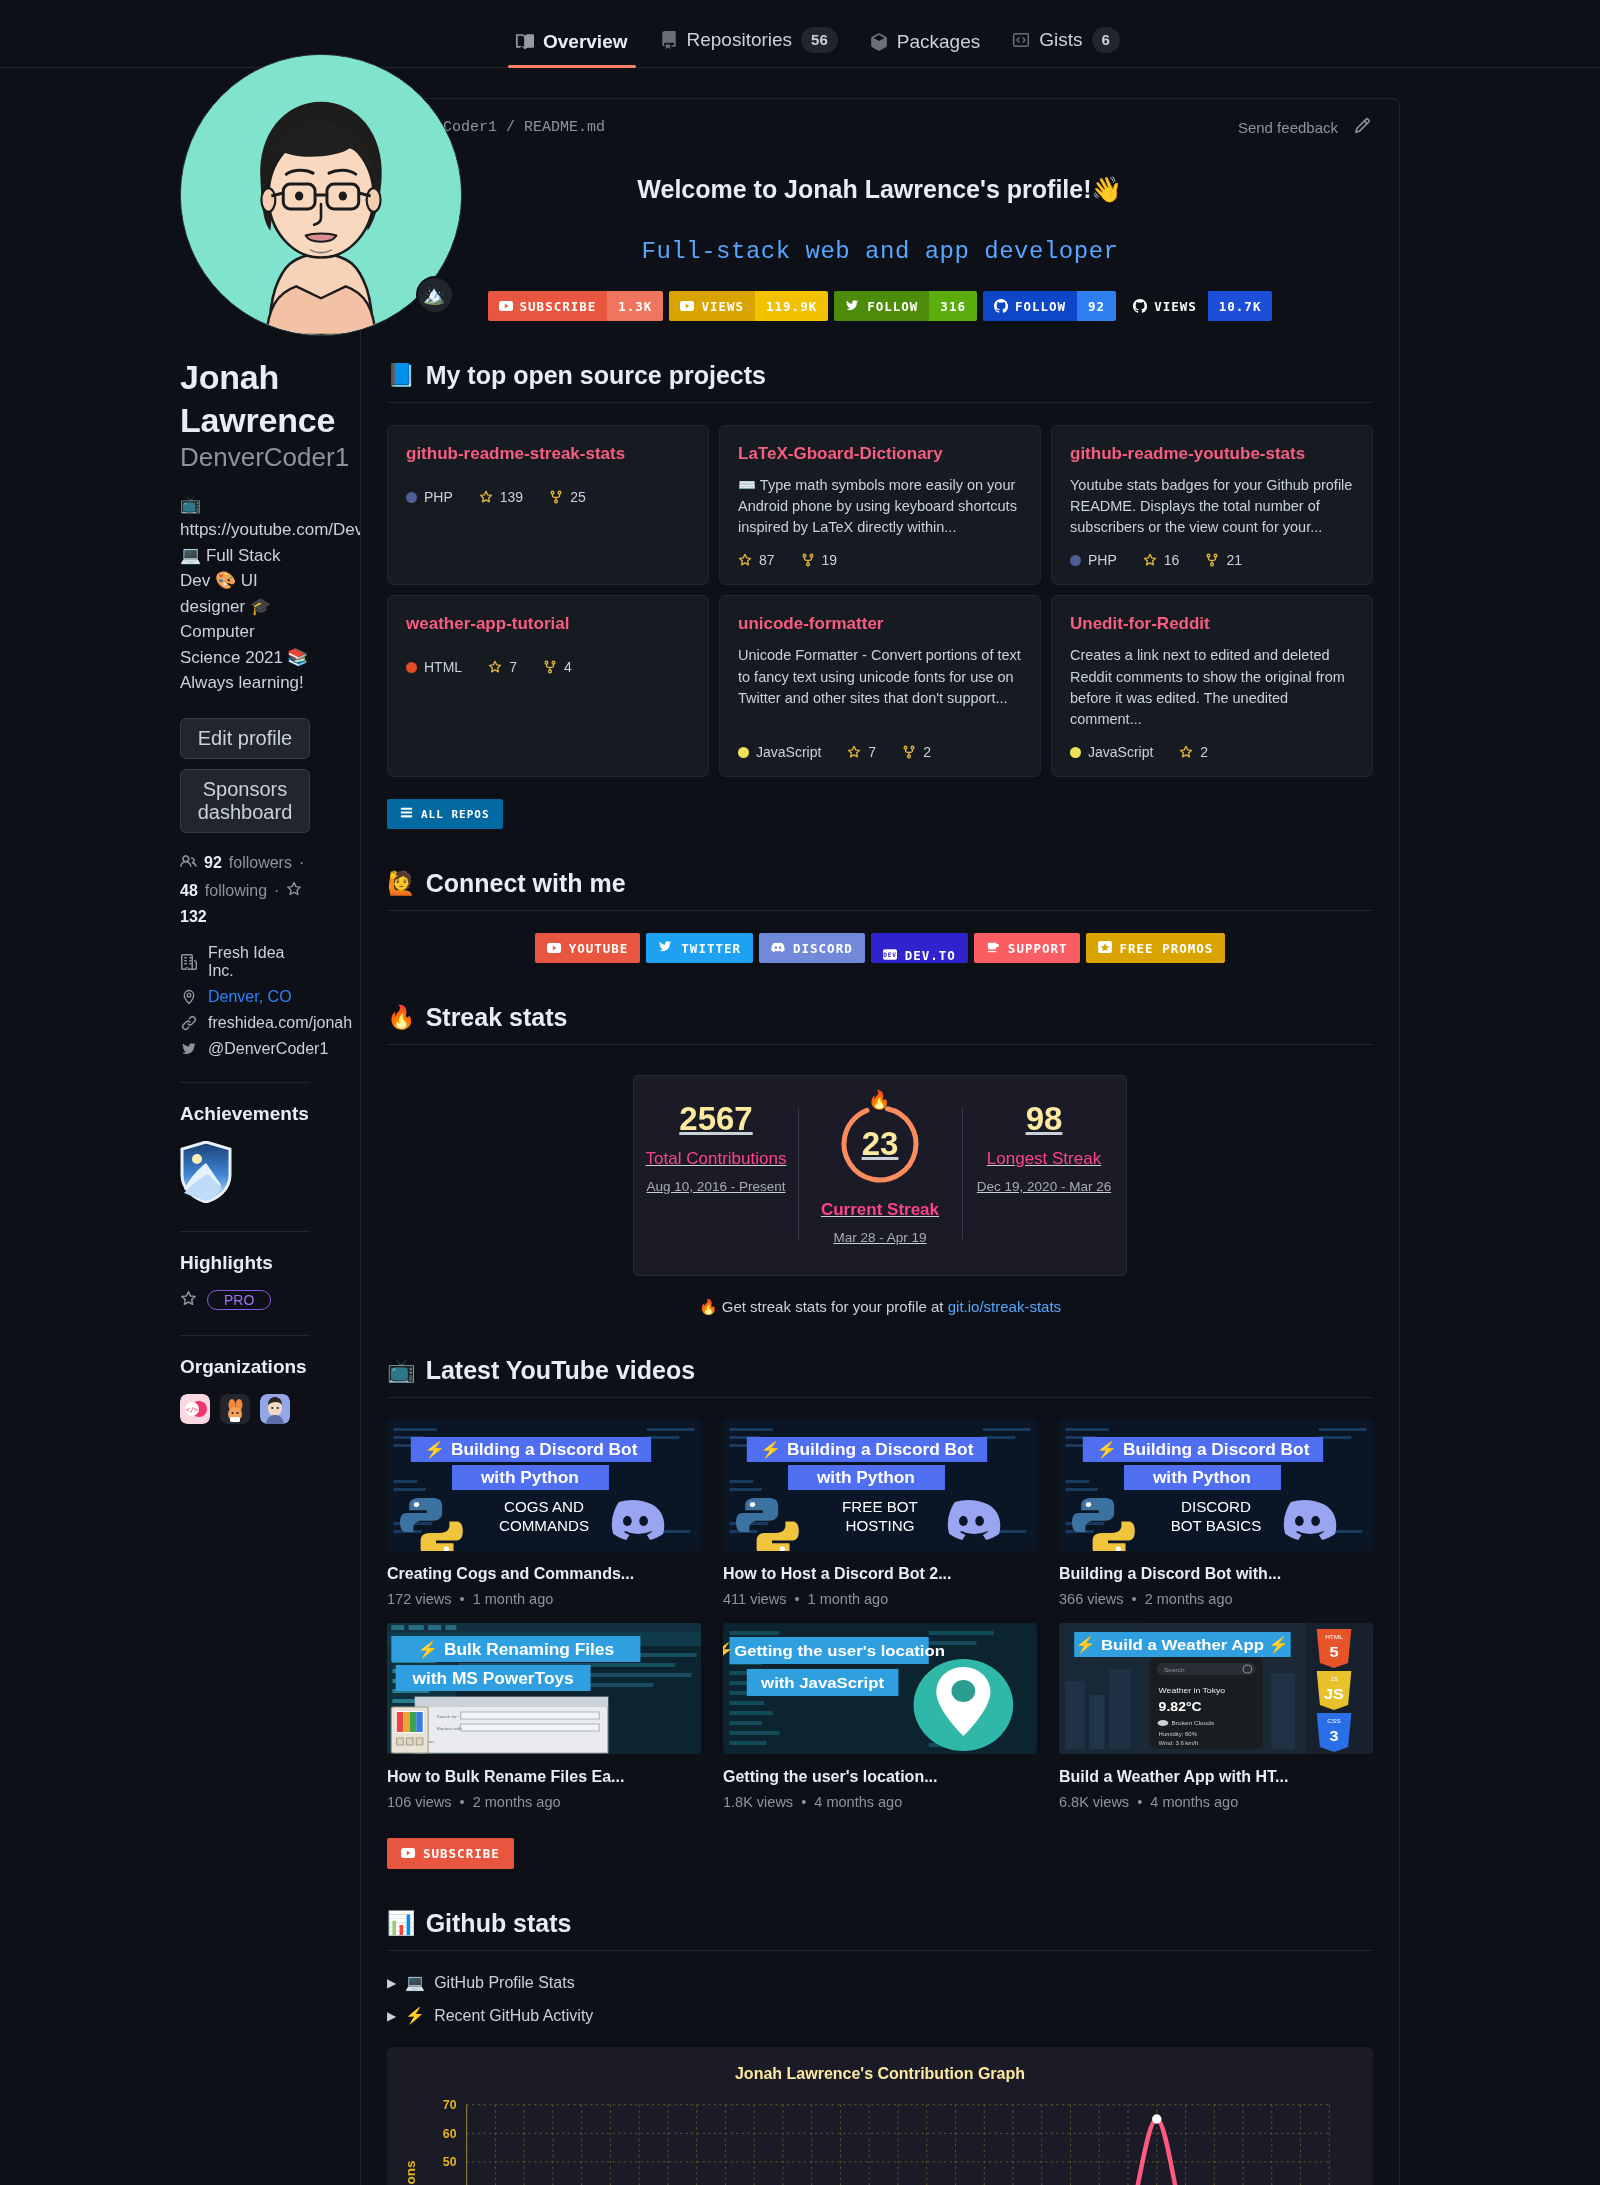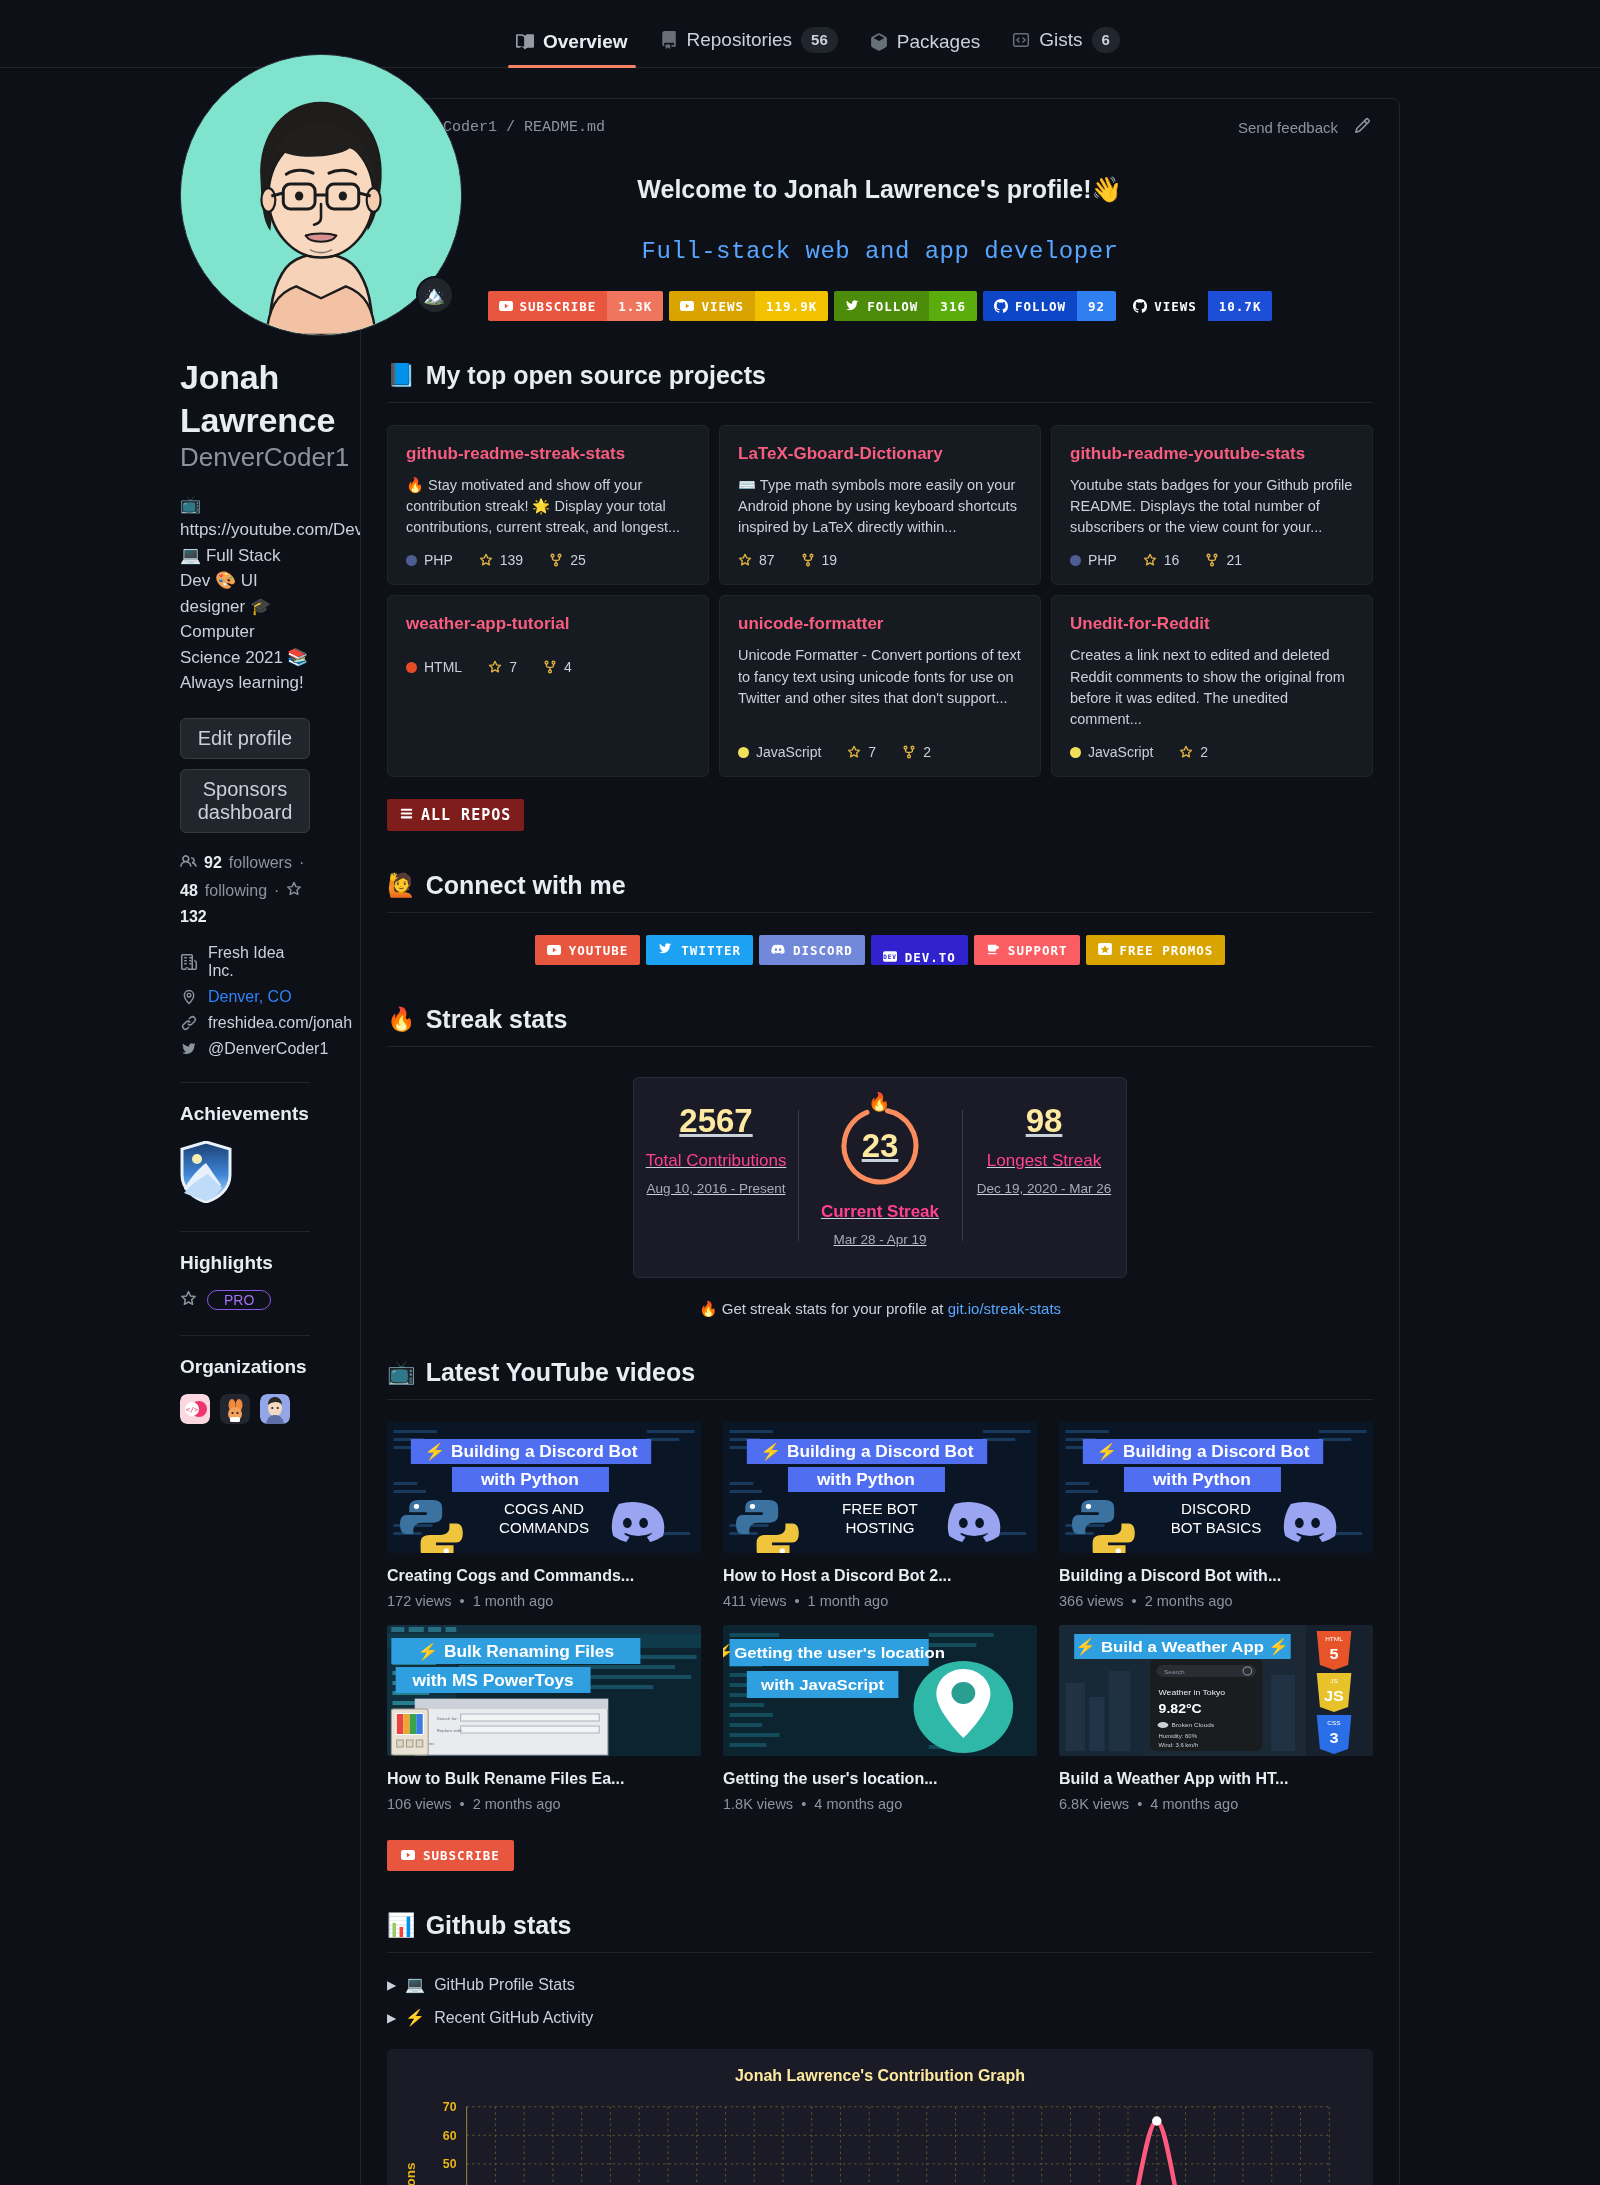--- a/index.html
+++ b/index.html
@@ -154,23 +154,23 @@
     display: flex; flex-direction: column;
   }
   .repo-name { color: #f85d7f; font-weight: 700; font-size: 17px; margin-bottom: 11px; cursor: pointer;}
   .repo-desc { font-size: 14.5px; line-height: 1.46; color: #c9d1d9; flex: 1; }
   .repo-foot { display: flex; align-items: center; gap: 26px; margin-top: 14px; font-size: 14px; color: #c9d1d9; }
   .repo-foot .it { display: flex; align-items: center; gap: 7px; }
   .lang-dot { width: 11px; height: 11px; border-radius: 50%; display: inline-block; }
 
   .allrepos-btn {
     display: inline-flex; align-items: center; gap: 8px;
-    background: #7f1d1d; color: #fff; border-radius: 2px;
+    background: #0369a1; color: #fff; border-radius: 2px;
     padding: 7px 13px; font-family: "DejaVu Sans Mono", monospace;
-    font-size: 15px; font-weight: 700; letter-spacing: 1px;
+    font-size: 11px; font-weight: 700; letter-spacing: 1px;
     margin-top: 22px; cursor: pointer;
   }
 
   .social-badges { display: flex; justify-content: center; gap: 6px; margin: 20px 0 10px; flex-wrap: wrap;}
   .sbadge {
     display: flex; align-items: center; gap: 8px;
     height: 30px; padding: 0 12px; border-radius: 2px; color: #fff;
     font-family: "DejaVu Sans Mono", monospace; font-size: 12.5px; font-weight: 700; letter-spacing: 1px;
     cursor: pointer;
   }
@@ -540,21 +540,20 @@
 
       
       <div class="md-h2">
         <span class="em">📘</span>
         <span>My top open source projects</span>
       </div>
 
       <div class="repo-grid">
         <div class="repo-card">
           <div class="repo-name">github-readme-streak-stats</div>
-          <div class="repo-desc">🔥 Stay motivated and show off your contribution streak! 🌟 Display your total contributions, current streak, and longest...</div>
           <div class="repo-foot">
             <span class="it">
                 <i class="lang-dot" id="ld0" style="background: rgb(79, 93, 149);"></i>
                 <span>PHP</span>
               </span>
             <span class="it">
                 <svg width="14" height="14" viewBox="0 0 16 16" fill="none" stroke="#e3b341" stroke-width="1.5">
                   <path d="M8 1.5l1.9 4.1 4.4.5-3.3 3 .9 4.4L8 11.3 4.1 13.5l.9-4.4-3.3-3 4.4-.5L8 1.5z" stroke-linejoin="round"></path>
                 </svg>
                 <span>139</span>

